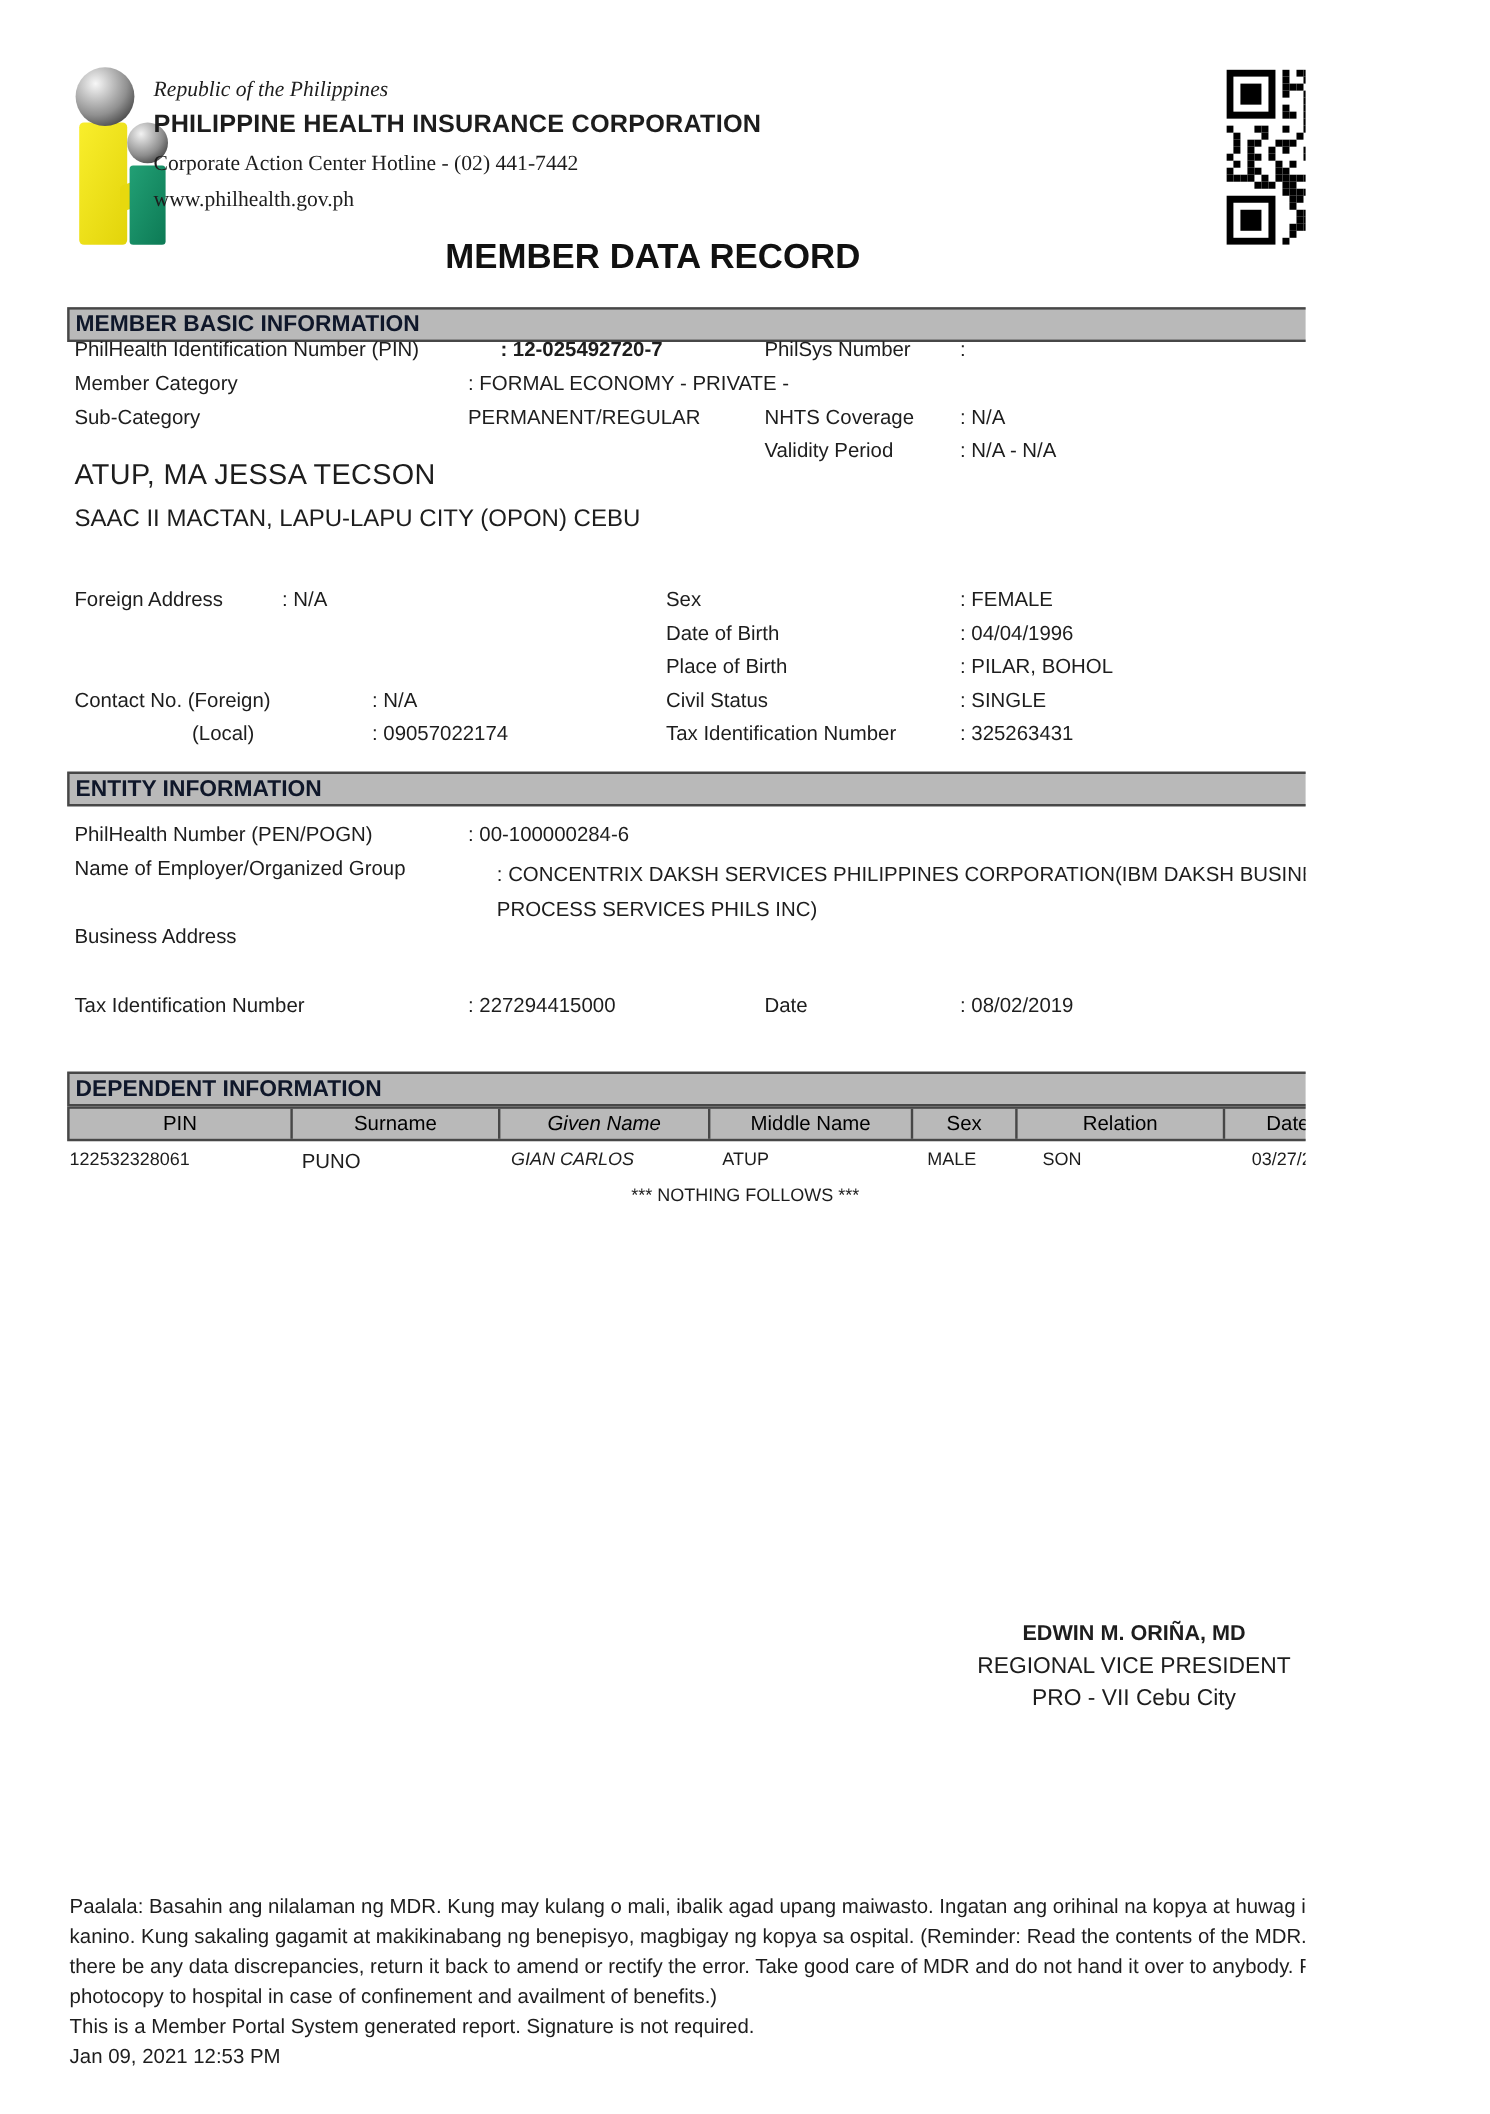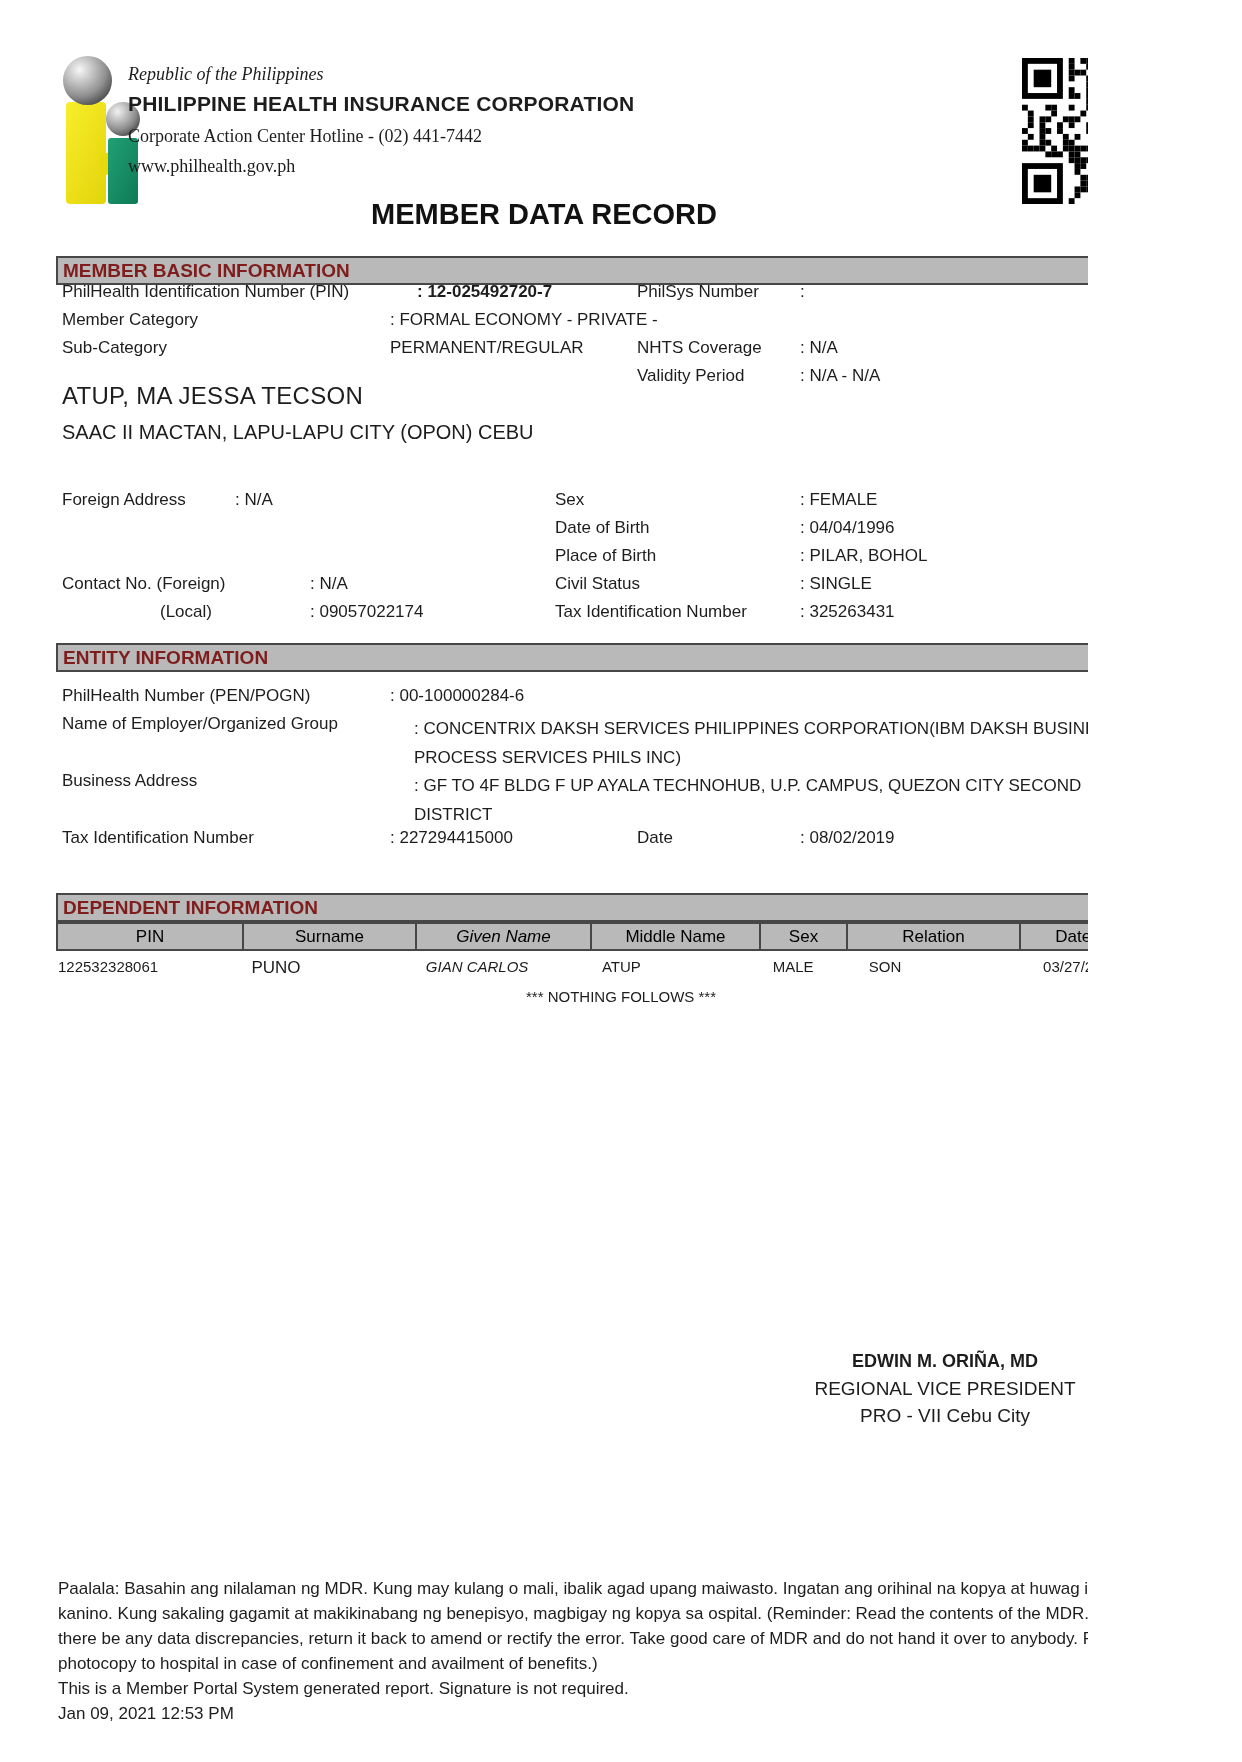--- a/index.html
+++ b/index.html
@@ -21,21 +21,21 @@
   .hdr-republic{font-family:"Liberation Serif",serif;font-style:italic;font-size:18px;margin-bottom:7px;}
   .hdr-org{font-size:21px;font-weight:bold;letter-spacing:.2px;margin-bottom:10px;}
   .hdr-hotline{font-family:"Liberation Serif",serif;font-size:18px;margin-bottom:9px;}
   .hdr-site{font-family:"Liberation Serif",serif;font-size:18px;}
   .qr{position:absolute;left:1022px;top:58px;width:146px;height:146px;}
   
   .doc-title{position:absolute;left:0;top:198px;width:100%;text-align:center;
         font-size:29px;font-weight:bold;color:#111;}
   .bar{position:absolute;left:56px;width:1130px;height:29px;background:#b9b9b9;
         border:2px solid #474747;box-sizing:border-box;display:flex;align-items:center;
-        font-weight:bold;font-size:19px;padding-left:5px;color:#7f1d1d;}
+        font-weight:bold;font-size:19px;padding-left:5px;color:#0f172a;}
   
   .rows{position:absolute;left:62px;width:1124px;font-size:17px;}
   .row{position:relative;height:28px;}
   .row span{position:absolute;top:0;white-space:nowrap;}
   .h57{height:57px;}
   .f1{left:0;} .f2{left:328px;} .f3{left:575px;} .f4{left:738px;}
   .p2{left:173px;} .pl{left:98px;} .pc2{left:248px;} .pL2{left:493px;}
   .wrap2{position:absolute;left:328px;top:0;width:712px;white-space:normal;line-height:29px;margin-left:24px;}
   .bold{font-weight:bold;margin-left:27px;}
   .member-name{position:absolute;left:62px;top:382px;font-size:24px;font-weight:normal;letter-spacing:.3px;}
@@ -362,21 +362,20 @@
     <div class="row">
       <span class="f1">PhilHealth Number (PEN/POGN)</span>
       <span class="f2">: 00-100000284-6</span>
     </div>
     <div class="row h57">
       <span class="f1">Name of Employer/Organized Group</span>
       <div class="wrap2">: CONCENTRIX DAKSH SERVICES PHILIPPINES CORPORATION(IBM DAKSH BUSINESS PROCESS SERVICES PHILS INC)</div>
     </div>
     <div class="row h57">
       <span class="f1">Business Address</span>
-      <div class="wrap2">: GF TO 4F BLDG F UP AYALA TECHNOHUB, U.P. CAMPUS, QUEZON CITY SECOND DISTRICT</div>
     </div>
     <div class="row">
       <span class="f1">Tax Identification Number</span>
       <span class="f2">: 227294415000</span>
       <span class="f3">Date</span>
       <span class="f4">: 08/02/2019</span>
     </div>
   </div>
 
   <div class="bar" style="top:893px">DEPENDENT INFORMATION</div>

